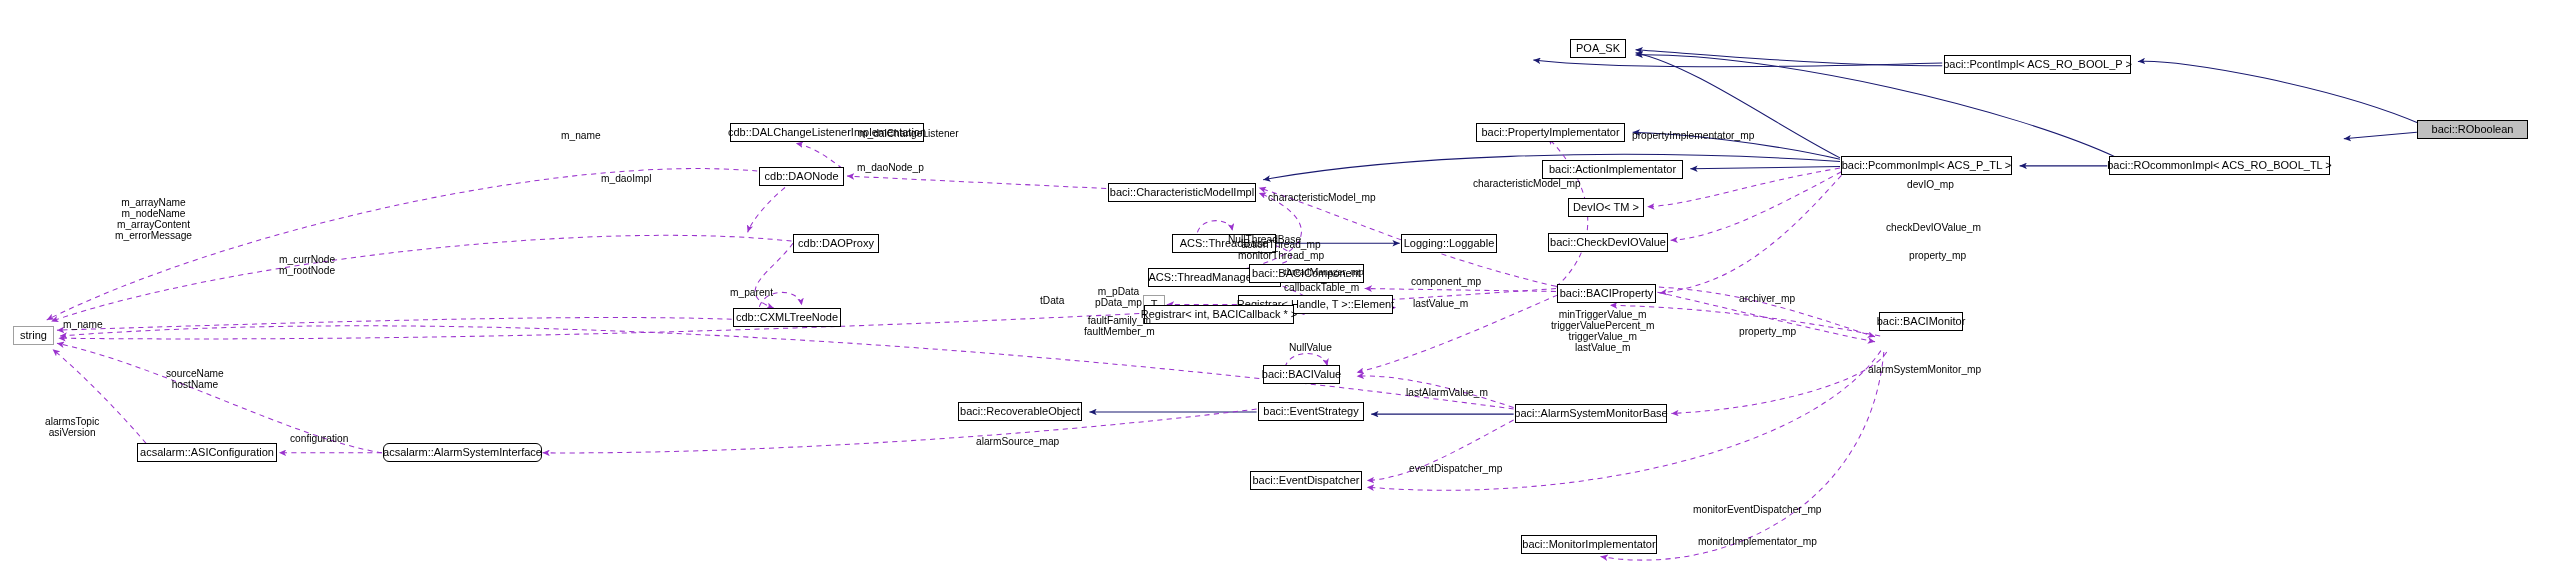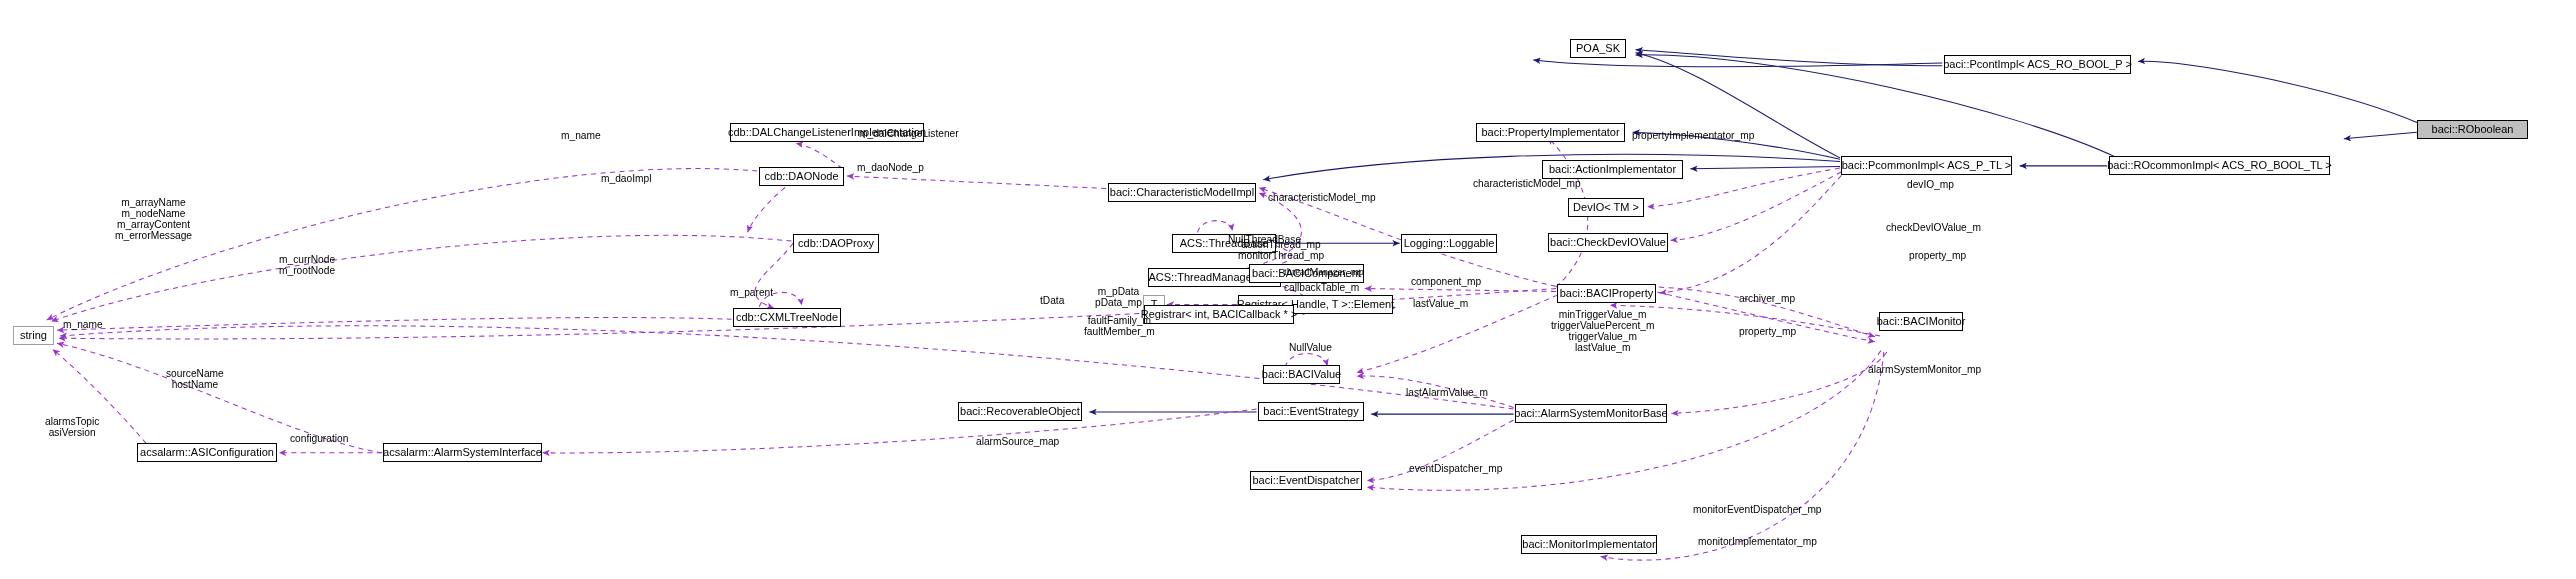--- a/index.html
+++ b/index.html
@@ -232,21 +232,21 @@
   <div class="node" style="left:1258px;top:402px;width:106px;">baci::EventStrategy</div>
 
   <div class="node" style="left:1515px;top:404px;width:152px;">baci::AlarmSystemMonitorBase</div>
 
   <div class="node" style="left:1250px;top:471px;width:112px;">baci::EventDispatcher</div>
 
   <div class="node" style="left:1521px;top:535px;width:136px;">baci::MonitorImplementator</div>
 
   <div class="node" style="left:137px;top:443px;width:140px;">acsalarm::ASIConfiguration</div>
 
-  <div class="node" style="left:383px;top:443px;width:159px;">acsalarm::AlarmSystemInterface</div>
+  <div class="node" style="left:383px;top:443px;width:159px;border-radius:6px;">acsalarm::AlarmSystemInterface</div>
 
   <div class="elabel" style="left:561px;top:131px;">m_name</div>
   <div class="elabel" style="left:859px;top:129px;">m_dalChangeListener</div>
   <div class="elabel" style="left:857px;top:163px;">m_daoNode_p</div>
   <div class="elabel" style="left:601px;top:174px;">m_daoImpl</div>
   <div class="elabel multi" style="left:115px;top:197px;white-space:pre;">m_arrayName
 m_nodeName
 m_arrayContent
 m_errorMessage</div>
   <div class="elabel multi" style="left:279px;top:254px;white-space:pre;">m_currNode

